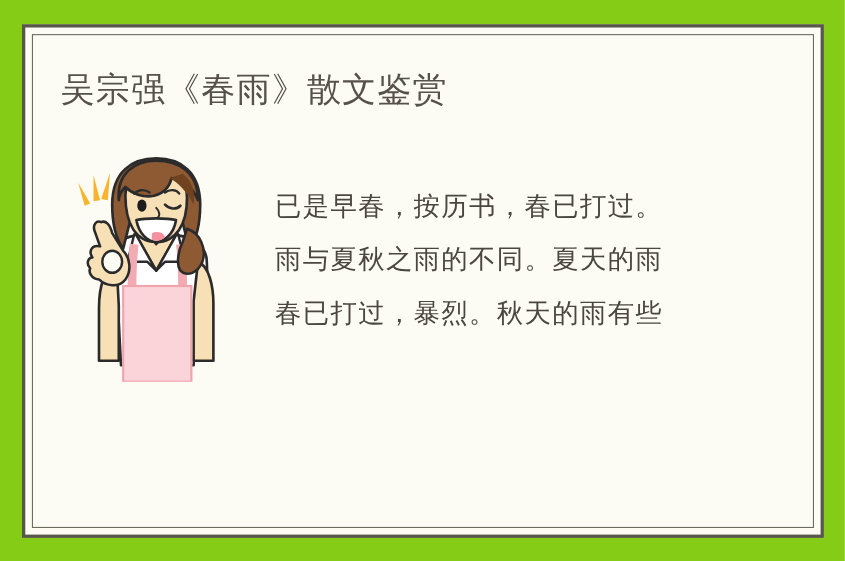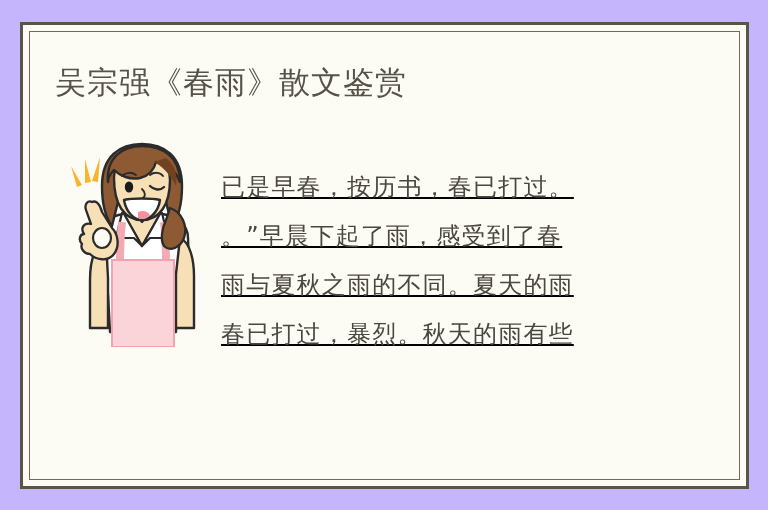--- a/index.html
+++ b/index.html
@@ -11,21 +11,21 @@
     height: 510px;
     background: #fdfcf4;
     font-family: "Liberation Sans", sans-serif;
     overflow: hidden;
   }
 
   #page {
     position: relative;
     width: 768px;
     height: 510px;
-    background: #c4b5fd;
+    background: #84cc16;
   }
 
   
   .frame-outer {
     position: absolute;
     left: 20px;
     top: 22px;
     width: 729px;
     height: 467px;
     border: 3px solid #585549;
@@ -63,24 +63,23 @@
     left: 58px;
     top: 142px;
     width: 150px;
     height: 205px;
   }
   .illustration svg { display: block; }
 
   
   .body-text {
     position: absolute;
-    left: 221px;
+    left: 250px;
     top: 163px;
     width: 420px;
-    text-decoration: underline;
   }
   .body-line {
     font-size: 24px;
     line-height: 49px;
     height: 49px;
     color: #4b473f;
     letter-spacing: 1.2px;
     white-space: nowrap;
     font-family: "DejaVu Sans", "Liberation Sans", sans-serif;
   }
@@ -178,18 +177,17 @@
 
       <g>
         <path d="M66 58 C74 56 94 56 102 58 C100 72 90 78 84 78 C76 78 68 70 66 58 Z" fill="#ffffff" stroke="#2b2b2b" stroke-width="2.4" stroke-linejoin="round"></path>
         <path d="M80 70 C84 68 90 69 92 73 C90 77 84 78 80 76 Z" fill="#f4919f"></path>
       </g>
     </svg>
   </div>
 
   <div class="body-text">
     <div class="body-line">已是早春，按历书，春已打过。</div>
-    <div class="body-line">。”早晨下起了雨，感受到了春</div>
     <div class="body-line">雨与夏秋之雨的不同。夏天的雨</div>
     <div class="body-line">春已打过，暴烈。秋天的雨有些</div>
   </div>
 
 </div>
 
 </body></html>

